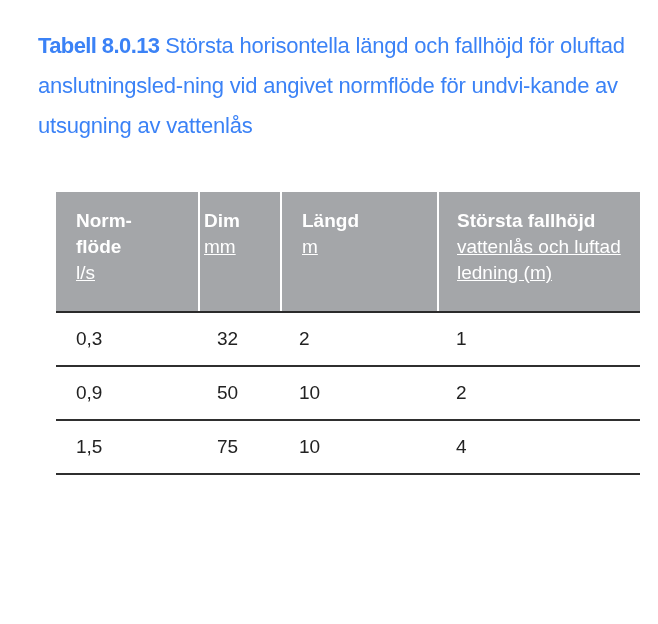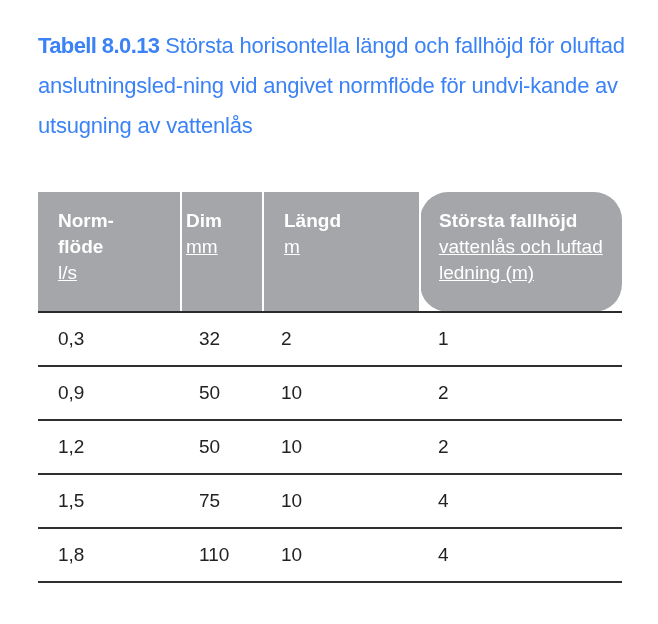--- a/index.html
+++ b/index.html
@@ -26,21 +26,21 @@
     color: #3b82f6;
     margin: 0;
     font-weight: normal;
   }
   .caption .label {
     font-weight: bold;
     letter-spacing: -0.6px;
   }
   table.data {
     position: absolute;
-    left: 38px;
+    left: 56px;
     top: 192px;
     width: 584px;
     border-collapse: collapse;
     table-layout: fixed;
   }
   col.c1 { width: 143px; }
   col.c2 { width: 82px; }
   col.c3 { width: 157px; }
   col.c4 { width: 202px; }
 
@@ -54,21 +54,21 @@
     box-sizing: border-box;
     font-size: 19px;
     line-height: 26px;
     font-weight: normal;
     border-left: 2px solid #ffffff;
     border-bottom: 2px solid #2b2b2b;
   }
   thead th:first-child { border-left: none; }
   thead th.col-dim { padding-left: 4px; }
   thead th.col-length { }
-  thead th.col-drop { padding-left: 18px; border-radius: 28px; }
+  thead th.col-drop { padding-left: 18px; }
   thead th .h-bold {
     font-weight: bold;
     display: block;
   }
   thead th .h-sub {
     display: block;
     text-decoration: underline;
   }
 
   tbody td {
@@ -123,31 +123,19 @@
       <td class="col-length">2</td>
       <td class="col-drop">1</td>
     </tr>
     <tr>
       <td class="col-flow">0,9</td>
       <td class="col-dim">50</td>
       <td class="col-length">10</td>
       <td class="col-drop">2</td>
     </tr>
     <tr>
-      <td class="col-flow">1,2</td>
-      <td class="col-dim">50</td>
-      <td class="col-length">10</td>
-      <td class="col-drop">2</td>
-    </tr>
-    <tr>
       <td class="col-flow">1,5</td>
       <td class="col-dim">75</td>
-      <td class="col-length">10</td>
-      <td class="col-drop">4</td>
-    </tr>
-    <tr>
-      <td class="col-flow">1,8</td>
-      <td class="col-dim">110</td>
       <td class="col-length">10</td>
       <td class="col-drop">4</td>
     </tr>
   </tbody>
 </table>
 
 </body></html>

